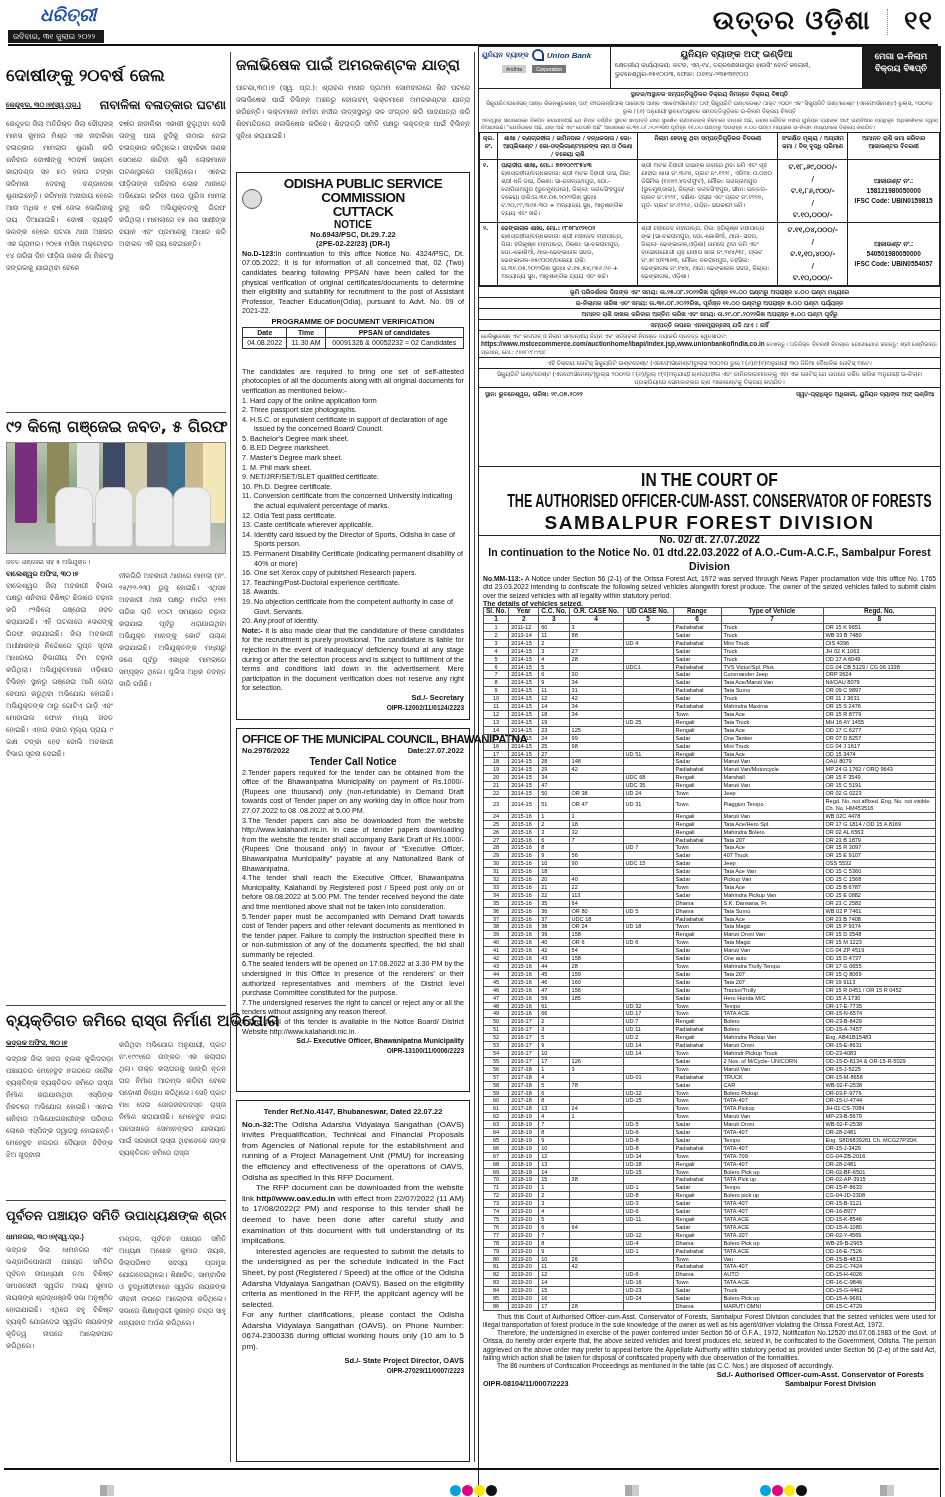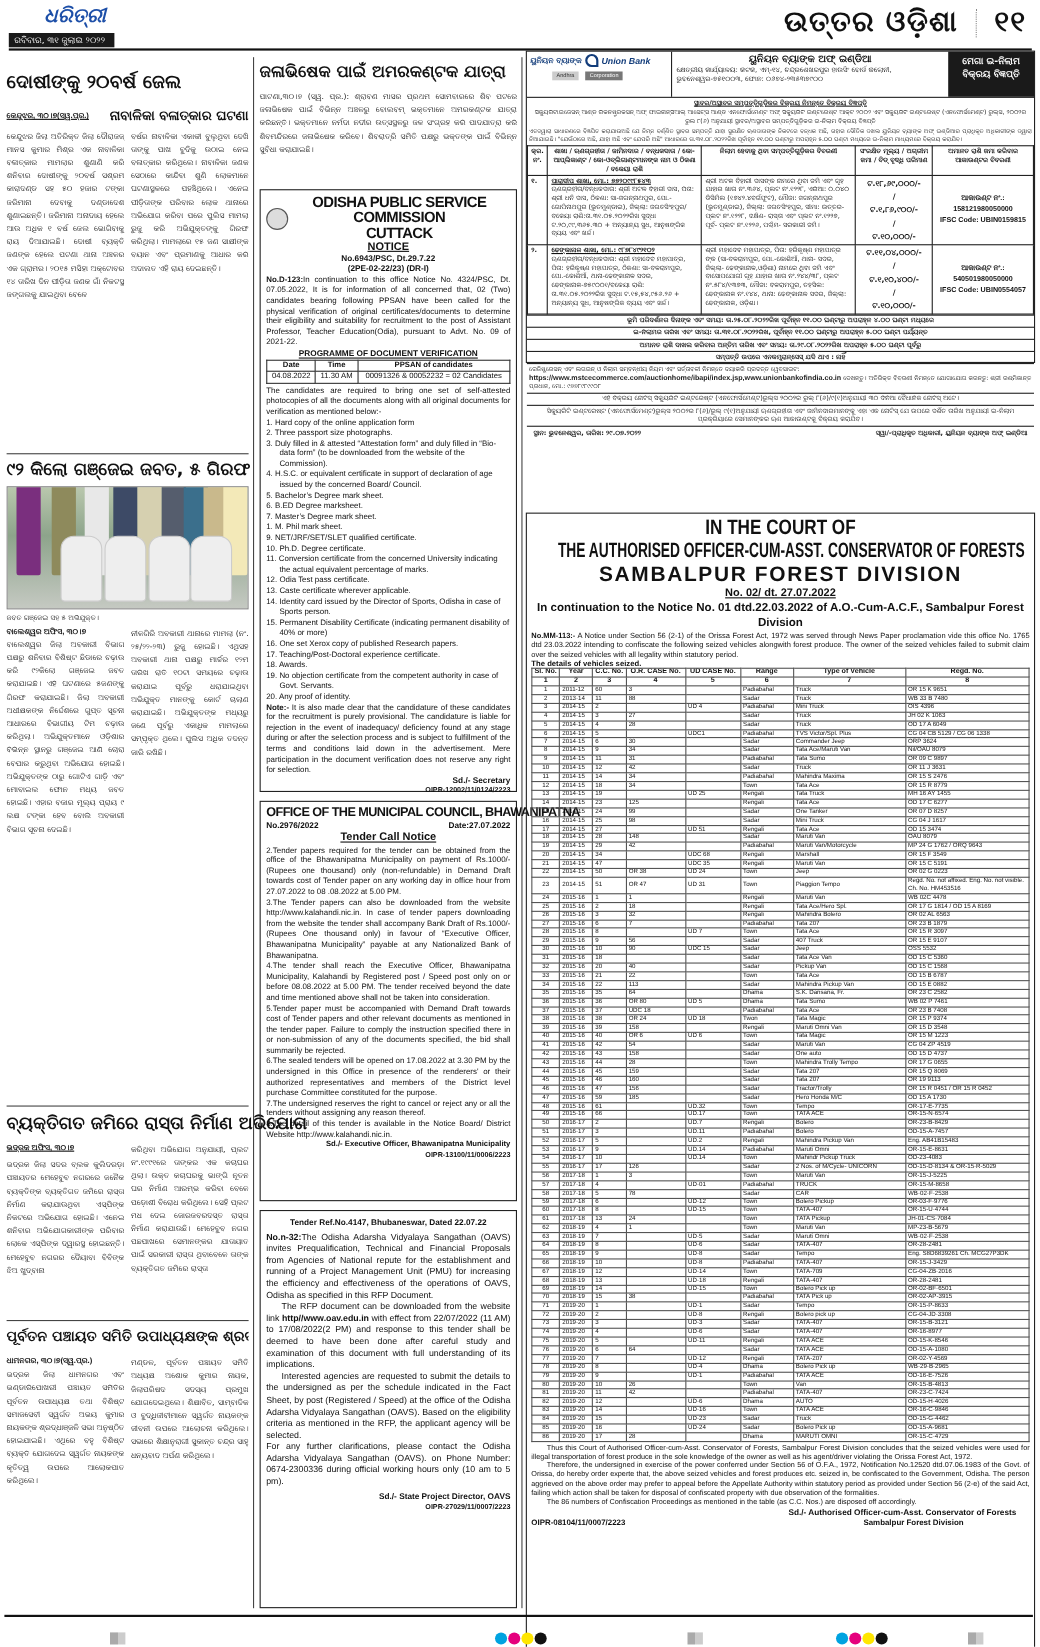--- a/index.html
+++ b/index.html
@@ -15,21 +15,21 @@
 .dateline{font-size:8px;font-weight:bold;text-decoration:underline}
 .photo{background:linear-gradient(180deg,#b9c7ad 0%,#8da48b 40%,#c5c9c2 100%);border:1px solid #888}
 .person{position:absolute;bottom:30px;width:22px;height:100px;border-radius:10px 10px 2px 2px}
 .sack{position:absolute;bottom:6px;width:38px;height:60px;background:#eee;border-radius:12px 12px 4px 4px;border:1px solid #ccc}
 .box{border:1.5px solid #222;padding:4px 5px;font-size:7.2px;line-height:9.6px;color:#111}
 .box h1{font-family:"Liberation Sans",sans-serif;font-weight:bold;text-align:center;letter-spacing:-0.5px}
 .box p{text-align:justify}
 .center{text-align:center}
 .right{text-align:right}
 .bold{font-weight:bold}
-.ul{text-decoration:underline}
+.ul{}
 table{border-collapse:collapse;width:100%}
 .vt td,.vt th{border:0.5px solid #555;font-size:5.6px;line-height:6.9px;padding:0 2px;white-space:nowrap;overflow:hidden}
 .vt th{font-size:6.5px;font-weight:bold;text-align:center}
 .vt td.c{text-align:center}
 .pt td,.pt th{border:0.5px solid #333;font-size:7px;padding:0 3px;text-align:center}
 .ub td{border:0.7px solid #222;font-family:"DejaVu Sans",sans-serif;font-size:6px;line-height:8px;padding:1px 3px;vertical-align:top}
 .reg{font-size:6px;line-height:8px;color:#222;text-align:center;border-top:0.7px solid #222;padding:1px 2px;font-family:"DejaVu Sans",sans-serif}
 .reg.l{text-align:left}
 .dot{display:inline-block;width:11px;height:11px;border-radius:50%;margin-right:1px}
 .grey{display:inline-block;width:14px;height:11px;background:linear-gradient(90deg,#aaa 50%,#ccc 50%)}
@@ -144,25 +144,24 @@
       <th>Time</th>
       <th>PPSAN of candidates</th>
     </tr>
     <tr>
       <td>04.08.2022</td>
       <td>11.30 AM</td>
       <td>00091326 &amp; 00052232 = 02 Candidates</td>
     </tr>
   </tbody>
     </table>
-  <p style="margin-top:1px">The candidates are required to bring one set of self-attested photocopies of all the documents along with all original documents for verification as mentioned below:-</p>
+  <p style="margin-top:18px">The candidates are required to bring one set of self-attested photocopies of all the documents along with all original documents for verification as mentioned below:-</p>
   <ul class="list">
     <li>1. Hard copy of the online application form</li>
     <li>2. Three passport size photographs.</li>
-    <li>3. Duly filled in &amp; attested “Attestation form” and duly filled in “Bio-data form” (to be downloaded from the website of the Commission).</li>
     <li>4. H.S.C. or equivalent certificate in support of declaration of age issued by the concerned Board/ Council.</li>
     <li>5. Bachelor’s Degree mark sheet.</li>
     <li>6. B.ED Degree marksheet.</li>
     <li>7. Master’s Degree mark sheet.</li>
     <li>1. M. Phil mark sheet.</li>
     <li>9. NET/JRF/SET/SLET qualified certificate.</li>
     <li>10. Ph.D. Degree certificate.</li>
     <li>11. Conversion certificate from the concerned University indicating the actual equivalent percentage of marks.</li>
     <li>12. Odia Test pass certificate.</li>
     <li>13. Caste certificate wherever applicable.</li>
@@ -202,21 +201,21 @@
   <p><b>No.n-32:</b><span>The Odisha Adarsha Vidyalaya Sangathan (OAVS) invites Prequalification, Technical and Financial Proposals from Agencies of National repute for the establishment and running of a Project Management Unit (PMU) for increasing the efficiency and effectiveness of the operations of OAVS, Odisha as specified in this RFP Document.</span></p>
   <p style="text-indent:14px"><span>The RFP document can be downloaded from the website link </span><b>http//www.oav.edu.in</b><span> with effect from 22/07/2022 (11 AM) to 17/08/2022(2 PM) and response to this tender shall be deemed to have been done after careful study and examination of this document with full understanding of its implications.</span></p>
   <p style="text-indent:14px">Interested agencies are requested to submit the details to the undersigned as per the schedule indicated in the Fact Sheet, by post (Registered / Speed) at the office of the Odisha Adarsha Vidyalaya Sangathan (OAVS). Based on the eligibility criteria as mentioned in the RFP, the applicant agency will be selected.</p>
   <p>For any further clarifications, please contact the Odisha Adarsha Vidyalaya Sangathan (OAVS). on Phone Number: 0674-2300336 during official working hours only (10 am to 5 pm).</p>
   <div class="right bold" style="font-size:7.5px;margin-top:3px">Sd./- State Project Director, OAVS</div>
   <div class="right bold" style="font-size:6.5px">OIPR-27029/11/0007/2223</div>
 </div>
 
 <div class="abs colrule" style="left:474px;top:52px;height:1410px"></div>
 
-<div class="abs" style="left:478px;top:46px;width:463px;height:284px;border:1.2px solid #222">
+<div class="abs" style="left:478px;top:46px;width:463px;height:490px;border:1.2px solid #222">
   <div style="display:flex;height:42px;border-bottom:0.8px solid #222">
     <div style="width:132px;border-right:0.8px solid #222;padding:2px 3px">
       <div style="display:flex;align-items:center;gap:3px">
         <span style="font-family:'DejaVu Sans',sans-serif;font-size:7px;font-weight:bold;color:#123c7a">ୟୁନିୟନ ବ୍ୟାଙ୍କ</span>
         <span style="display:inline-block;width:12px;height:12px;border:2px solid #123c7a;border-radius:6px 6px 0 6px"></span>
         <span style="font-size:8px;font-weight:bold;font-style:italic;color:#123c7a">Union Bank</span>
       </div>
       <div style="display:flex;gap:6px;margin-top:4px;padding-left:20px">
         <span style="background:#ccc;font-size:5px;padding:1px 4px;color:#333">Andhra</span>
         <span style="background:#777;font-size:5px;padding:1px 4px;color:#fff">Corporation</span>

